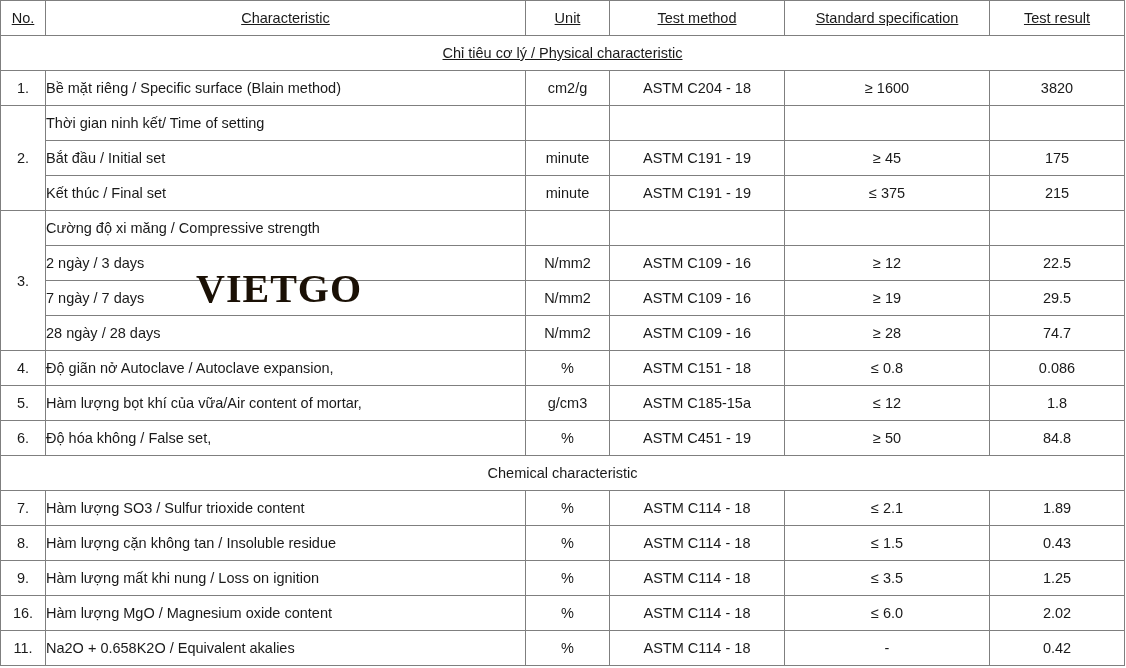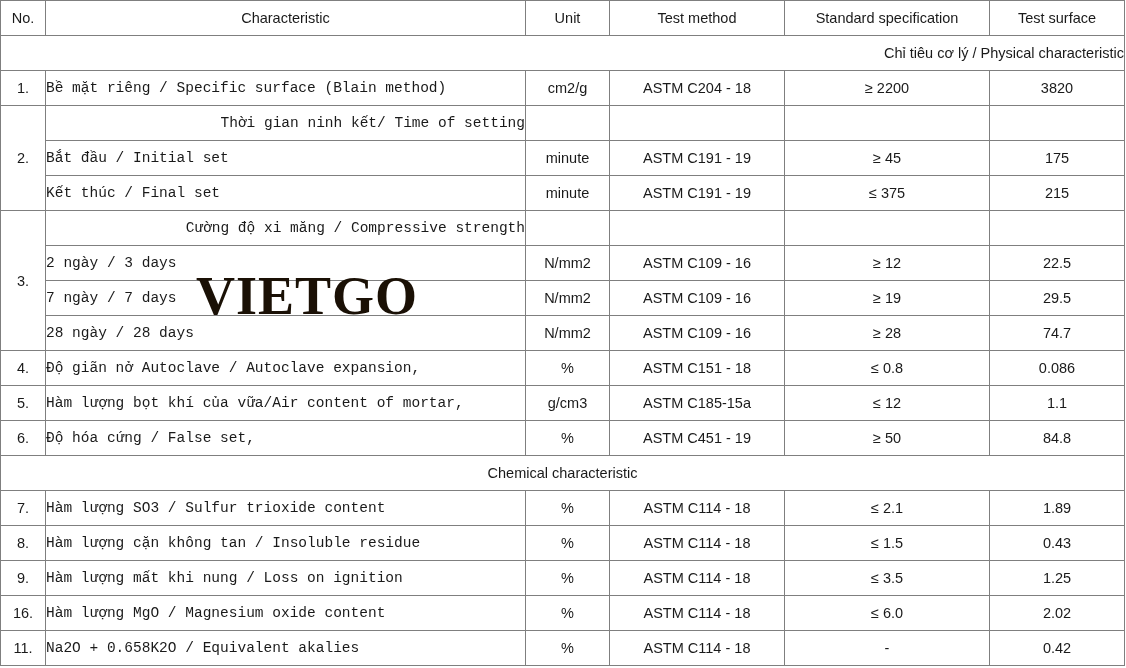--- a/index.html
+++ b/index.html
@@ -38,51 +38,53 @@
   col.c-test  { width: 175px; }
   col.c-std   { width: 205px; }
   col.c-res   { width: 135px; }
 
   .hdr {
     text-align: center;
     font-weight: bold;
     font-size: 15px;
     height: 36px;
     color: #000;
+    text-decoration: underline;
   }
   .cell-center { text-align: center; }
-  .cell-left { text-align: left; padding-left: 10px; font-family: Liberation Mono, monospace; }
+  .cell-left { text-align: left; padding-left: 10px; }
   .section-center {
-    text-align: right;
+    text-align: center;
     font-size: 15px;
     height: 34px;
+    text-decoration: underline;
   }
   .section-left {
     text-align: center;
     padding-left: 8px;
     font-size: 15px;
     height: 34px;
   }
   .no-cell {
     text-align: center;
     font-size: 14.5px;
   }
   .sub-head {
-    text-align: right;
+    text-align: left;
     padding-left: 10px;
   }
   .blank { }
 
   
   .watermark {
     position: absolute;
     left: 196px;
     top: 265px;
     font-family: "Liberation Serif", serif;
-    font-size: 54px;
+    font-size: 40px;
     font-weight: bold;
     letter-spacing: 1px;
     color: #1a1005;
     pointer-events: none;
     white-space: nowrap;
   }
 </style>
 </head>
 <body>
 
@@ -95,35 +97,35 @@
     <col class="c-std">
     <col class="c-res">
   </colgroup>
   <thead>
     <tr>
       <th class="hdr">No.</th>
       <th class="hdr">Characteristic</th>
       <th class="hdr">Unit</th>
       <th class="hdr">Test method</th>
       <th class="hdr">Standard specification</th>
-      <th class="hdr">Test surface</th>
+      <th class="hdr">Test result</th>
     </tr>
   </thead>
   <tbody>
 
     <tr>
       <td class="section-center" colspan="6">Chỉ tiêu cơ lý / Physical characteristic</td>
     </tr>
 
     <tr>
       <td class="no-cell">1.</td>
       <td class="cell-left">Bề mặt riêng / Specific surface (Blain method)</td>
       <td class="cell-center">cm2/g</td>
       <td class="cell-center">ASTM C204 - 18</td>
-      <td class="cell-center">≥ 2200</td>
+      <td class="cell-center">≥ 1600</td>
       <td class="cell-center">3820</td>
     </tr>
 
     <tr>
       <td class="no-cell" rowspan="3">2.</td>
       <td class="cell-left sub-head">Thời gian ninh kết/ Time of setting</td>
       <td class="cell-center blank"></td>
       <td class="cell-center blank"></td>
       <td class="cell-center blank"></td>
       <td class="cell-center blank"></td>
@@ -181,26 +183,26 @@
       <td class="cell-center">≤ 0.8</td>
       <td class="cell-center">0.086</td>
     </tr>
 
     <tr>
       <td class="no-cell">5.</td>
       <td class="cell-left">Hàm lượng bọt khí của vữa/Air content of mortar,</td>
       <td class="cell-center">g/cm3</td>
       <td class="cell-center">ASTM C185-15a</td>
       <td class="cell-center">≤ 12</td>
-      <td class="cell-center">1.1</td>
+      <td class="cell-center">1.8</td>
     </tr>
 
     <tr>
       <td class="no-cell">6.</td>
-      <td class="cell-left">Độ hóa cứng / False set,</td>
+      <td class="cell-left">Độ hóa không / False set,</td>
       <td class="cell-center">%</td>
       <td class="cell-center">ASTM C451 - 19</td>
       <td class="cell-center">≥ 50</td>
       <td class="cell-center">84.8</td>
     </tr>
 
     <tr>
       <td class="section-left" colspan="6">Chemical characteristic</td>
     </tr>
 

